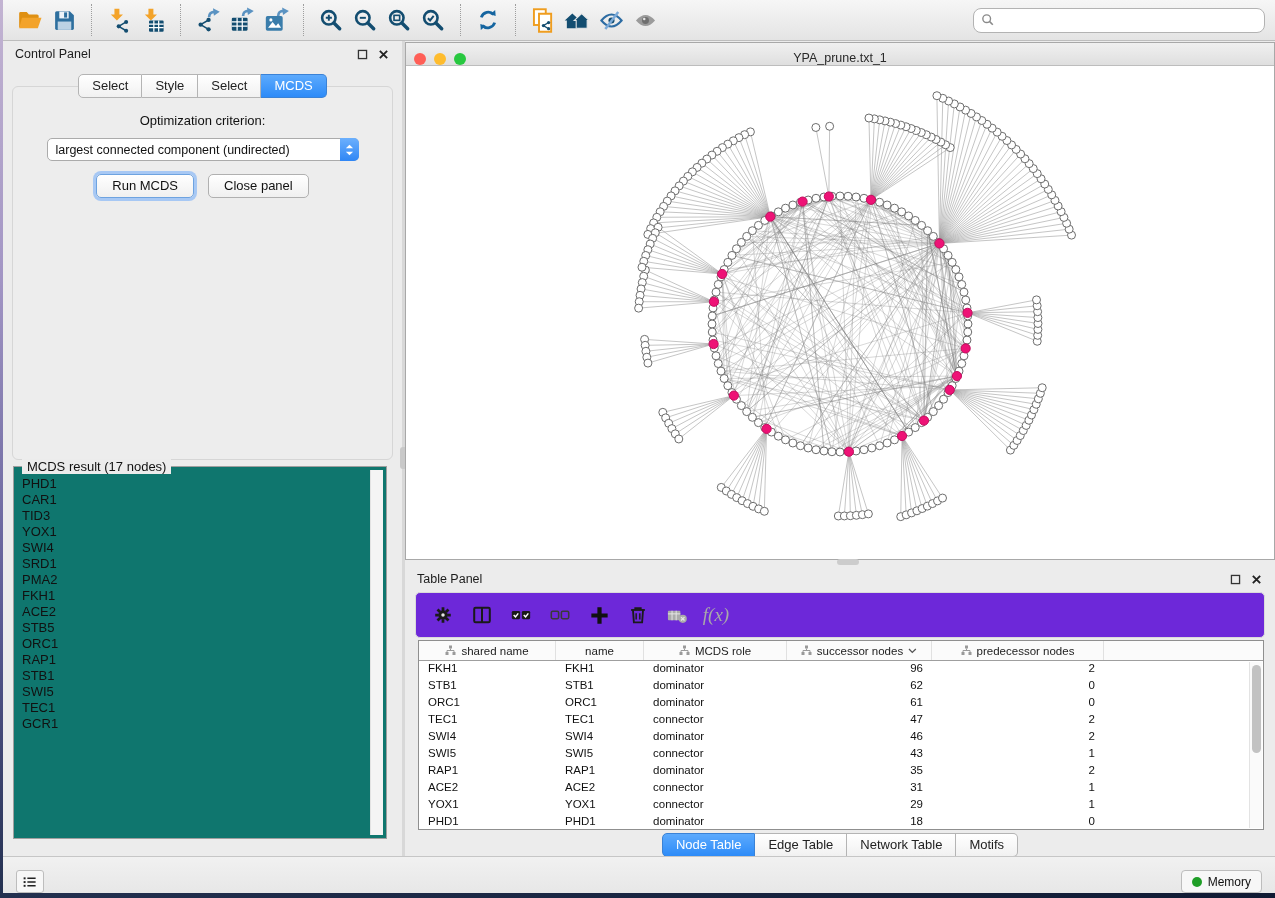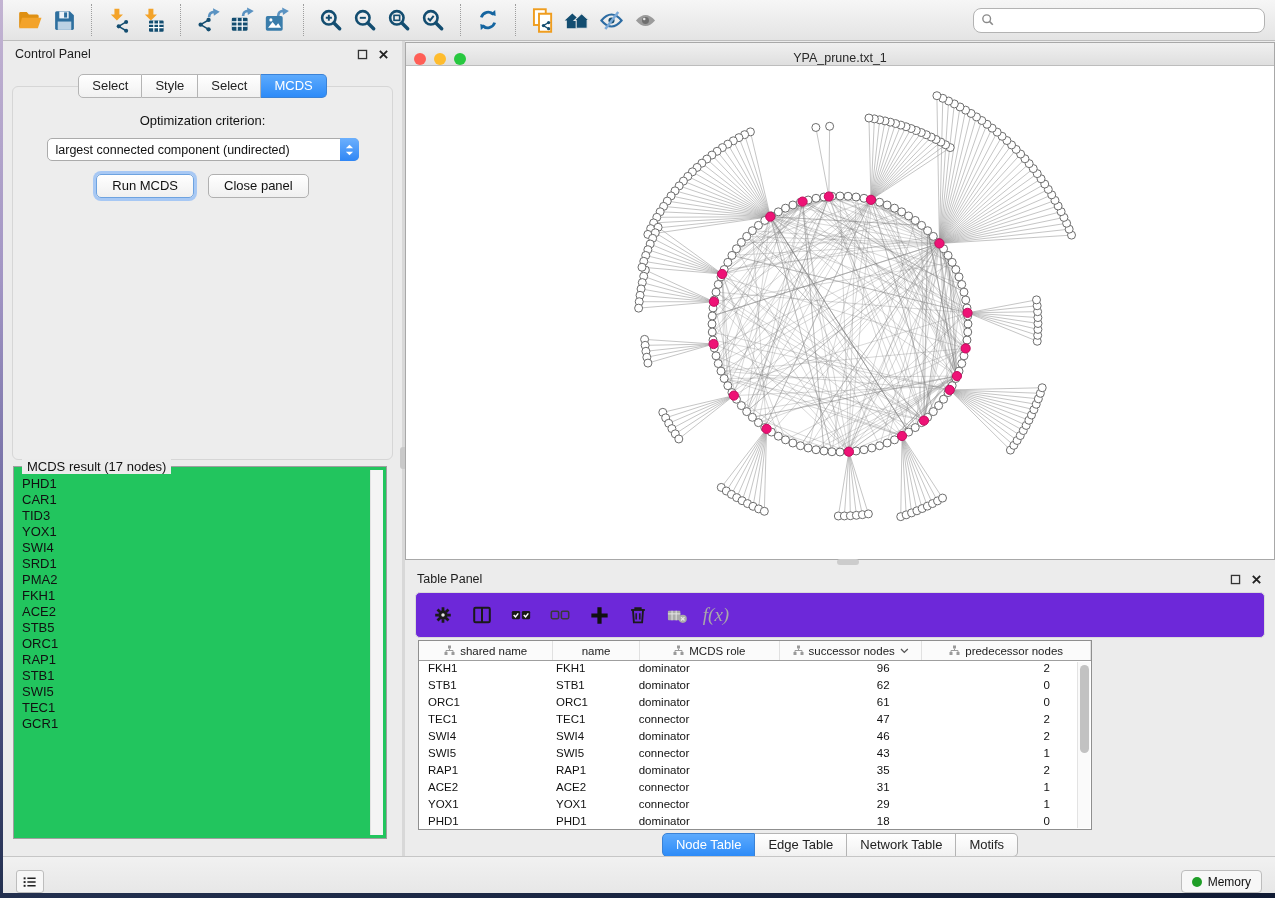--- a/index.html
+++ b/index.html
@@ -38,21 +38,21 @@
   .opt-label{text-align:center;font-size:13px;color:#111;margin-bottom:10px;}
   .combo{margin:0 auto;width:312px;height:23px;background:#fff;border:1px solid #ababab;border-radius:5px;
     display:flex;align-items:center;position:relative;}
   .combo .val{flex:1;font-size:12.5px;padding:0 8px;white-space:nowrap;overflow:hidden;color:#111;}
   .combo .stepper{width:19px;height:23px;margin:-1px -1px -1px 0;border-radius:0 5px 5px 0;
     background:linear-gradient(#6cb0fd,#2f86f5);display:flex;flex-direction:column;align-items:center;justify-content:center;gap:2px;}
   .btn-row{display:flex;justify-content:center;gap:14px;margin-top:13px;}
   .mac-btn{background:linear-gradient(#ffffff,#f0f0f0);border:1px solid #b0b0b0;border-radius:5px;
     font-size:13px;color:#111;padding:3px 15px 4px;font-family:"Liberation Sans",sans-serif;white-space:nowrap;}
   .mac-btn.focused{box-shadow:0 0 0 3px rgba(110,170,250,.55);border-color:#6ea3e0;}
-  .group{position:absolute;left:10px;right:15px;top:425px;bottom:17px;border:1px solid #9f9f9f;background:#22c55e;}
+  .group{position:absolute;left:10px;right:15px;top:425px;bottom:17px;border:1px solid #9f9f9f;background:#0f766e;}
   .group-legend{position:absolute;top:-8px;left:8px;background:#ececec;padding:0 5px;font-size:13px;color:#111;}
   .mcds-list{position:absolute;left:3px;right:17px;top:9px;bottom:3px;overflow:hidden;}
   .mcds-list .item{font-size:13px;line-height:16px;padding-left:5px;color:#111;}
   .list-scroll{position:absolute;top:3px;bottom:3px;right:3px;width:13px;background:#f4f4f4;border-left:1px solid #e2e2e2;}
 
   
   .vsplit{position:absolute;left:399px;top:41px;width:3px;bottom:37px;background:#d8d8d8;}
   .vgrip{position:absolute;left:397px;top:447px;width:7px;height:22px;border-radius:3px;background:#c9c9c9;}
   .hgrip{position:absolute;left:834px;top:559px;width:22px;height:6px;border-radius:3px;background:#cccccc;}
 
@@ -63,21 +63,21 @@
   .tl{width:12px;height:12px;border-radius:50%;margin-right:8px;flex:0 0 auto;}
   .net-title{position:absolute;left:0;right:0;text-align:center;font-size:12.5px;color:#2a2a2a;pointer-events:none;}
   .net-canvas{position:absolute;left:0;top:23px;right:0;bottom:0;background:#fff;}
 
   
   .tpanel{position:absolute;left:402px;top:566px;width:870px;bottom:37px;background:#ececec;}
   .tp-toolbar{position:absolute;left:10px;right:10px;top:26px;height:46px;background:#6d28d9;
     border:1px solid #dadada;border-radius:5px;display:flex;align-items:center;padding:0 12px;gap:9px;}
   .tp-btn{width:30px;height:30px;display:flex;align-items:center;justify-content:center;}
   .fx{font-family:"Liberation Serif",serif;font-style:italic;font-size:19px;color:#a9a9a9;}
-  .tbl{position:absolute;left:13px;top:74px;width:674px;height:190px;background:#fff;border:1px solid #8f8f8f;}
+  .tbl{position:absolute;left:13px;top:74px;width:846px;height:190px;background:#fff;border:1px solid #8f8f8f;}
   .thead{display:flex;height:20px;background:#fbfbfb;border-bottom:1px solid #9f9f9f;}
   .th{display:flex;align-items:center;justify-content:center;gap:5px;border-right:1px solid #e1e1e1;
     font-size:11.5px;color:#222;white-space:nowrap;overflow:hidden;}
   .th:last-child{border-right:none;}
   .tbody{position:absolute;left:0;right:14px;top:20px;bottom:0;overflow:hidden;}
   .trow{display:flex;height:17px;}
   .td{font-size:11.5px;color:#111;padding:1px 9px 0;white-space:nowrap;overflow:hidden;}
   .td.num{text-align:right;}
   .c1{width:137px;} .c2{width:88px;} .c3{width:143px;} .c4{width:145px;} .c5{width:172px;} .cf{flex:1;}
   .tbl-scroll{position:absolute;top:21px;right:1px;bottom:1px;width:13px;background:#fafafa;border-left:1px solid #e3e3e3;}

